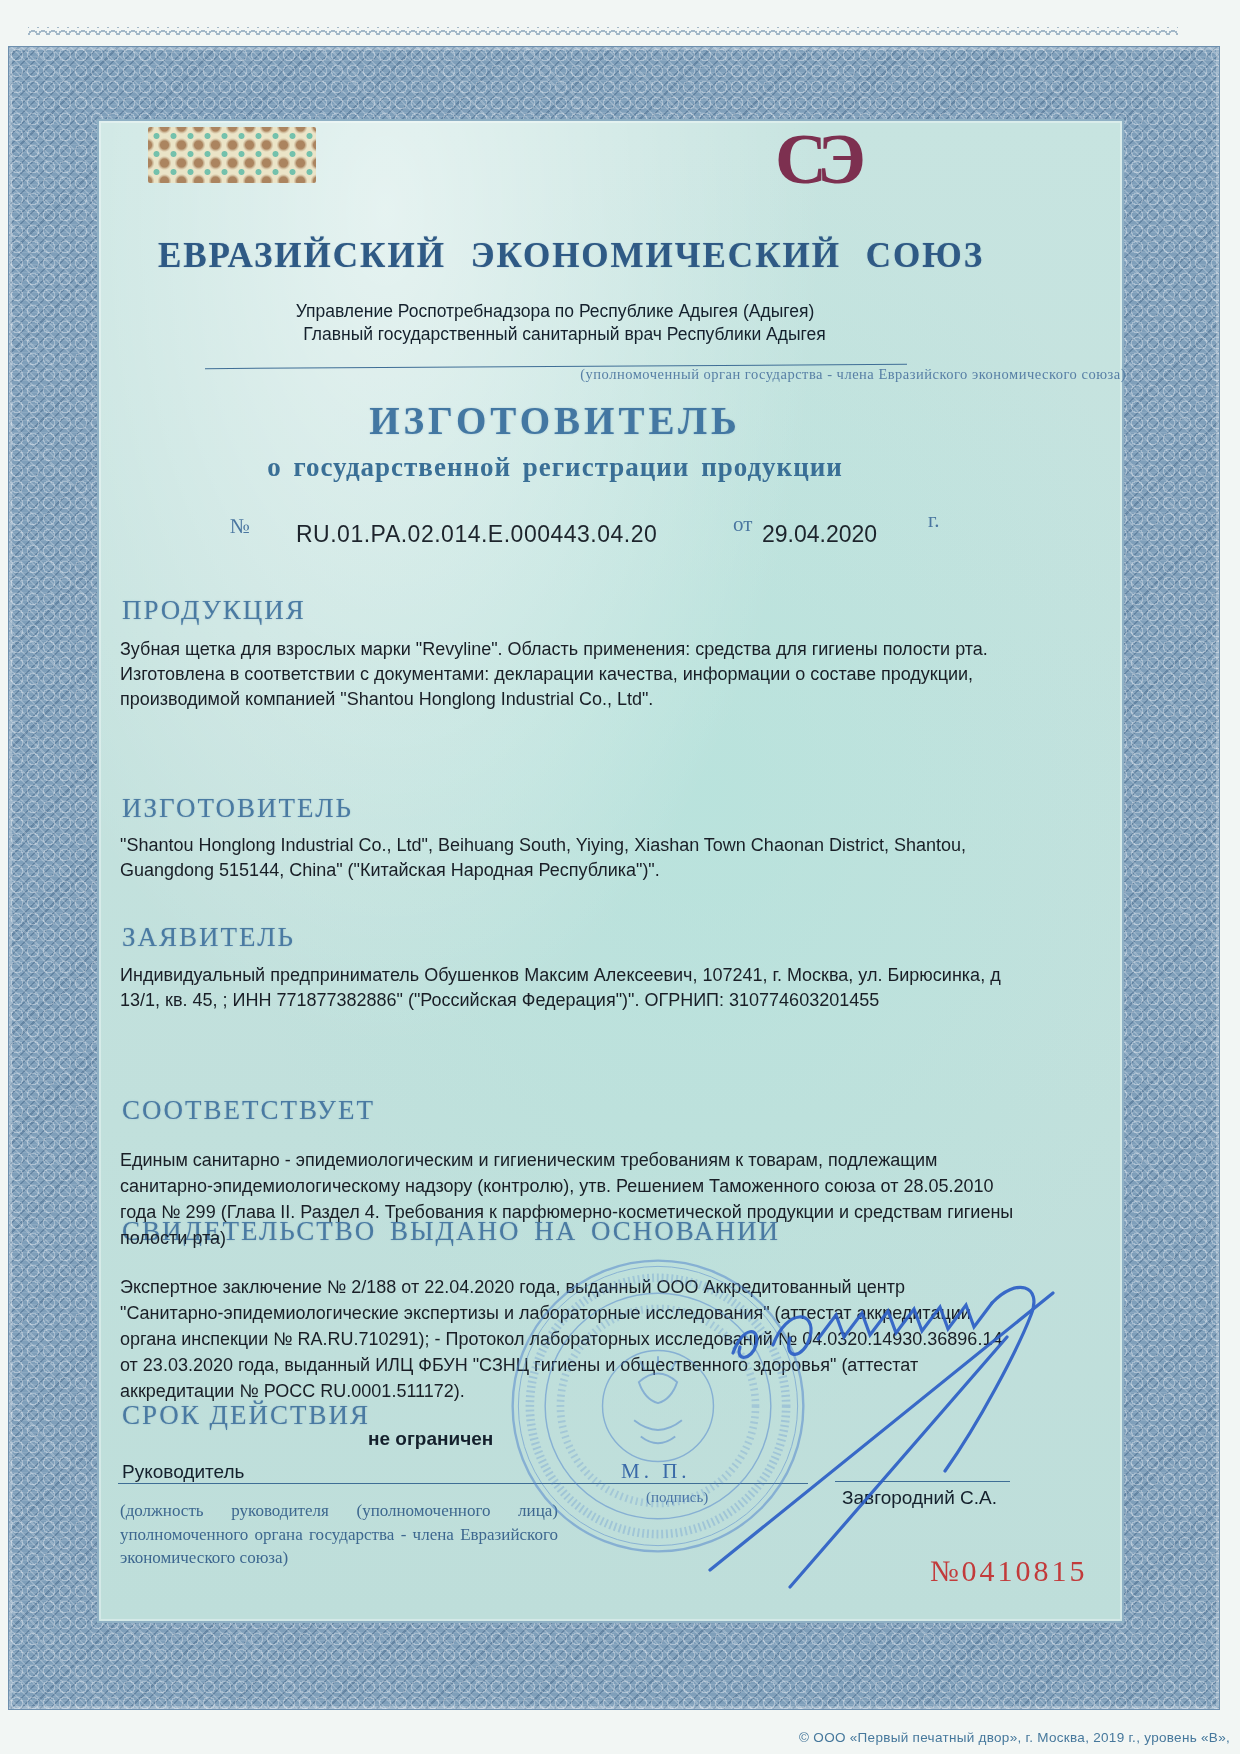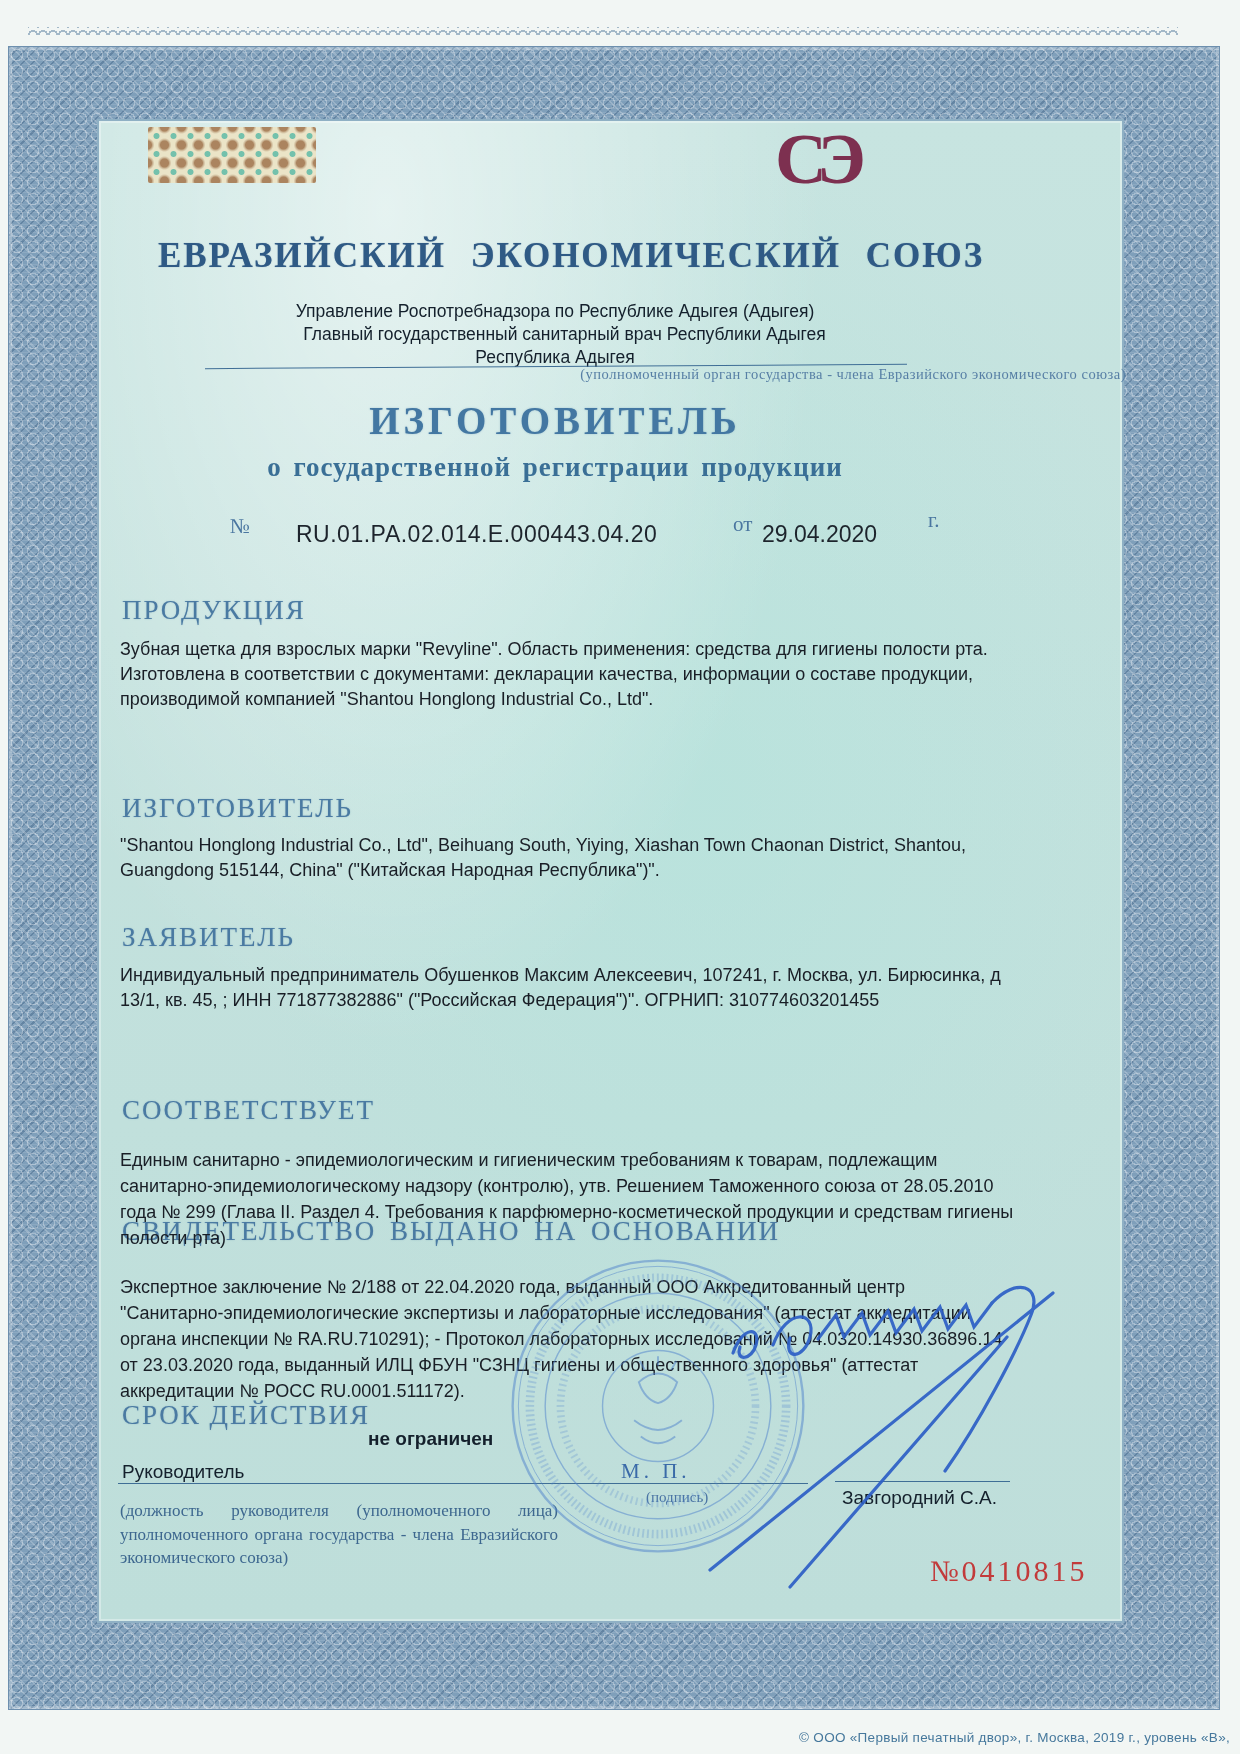--- a/index.html
+++ b/index.html
@@ -141,21 +141,20 @@
     <div class="inner"></div>
   </div>
 
   <div class="ornament"></div>
   <div class="se-logo">СЭ</div>
 
   <div class="eaeu-title">ЕВРАЗИЙСКИЙ ЭКОНОМИЧЕСКИЙ СОЮЗ</div>
 
   <div class="auth-line auth-1">Управление Роспотребнадзора по Республике Адыгея (Адыгея)</div>
   <div class="auth-line auth-2">Главный государственный санитарный врач Республики Адыгея</div>
-  <div class="auth-line auth-3">Республика Адыгея</div>
   <div class="auth-rule"></div>
   <div class="auth-caption">(уполномоченный орган государства - члена Евразийского экономического союза)</div>
 
   <div class="doc-title">ИЗГОТОВИТЕЛЬ</div>
   <div class="doc-subtitle">о государственной регистрации продукции</div>
 
   <div class="reg-label reg-no">№</div>
   <div class="reg-number">RU.01.РА.02.014.Е.000443.04.20</div>
   <div class="reg-label reg-from">от</div>
   <div class="reg-date">29.04.2020</div>

